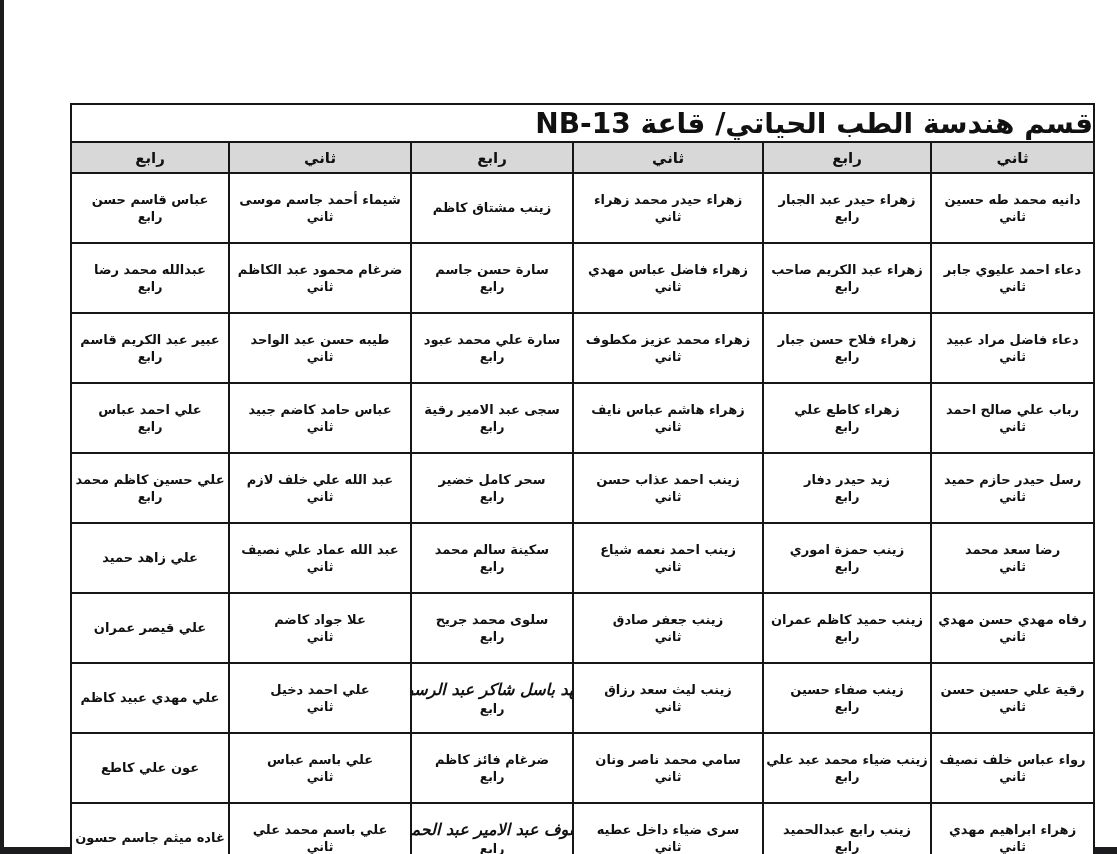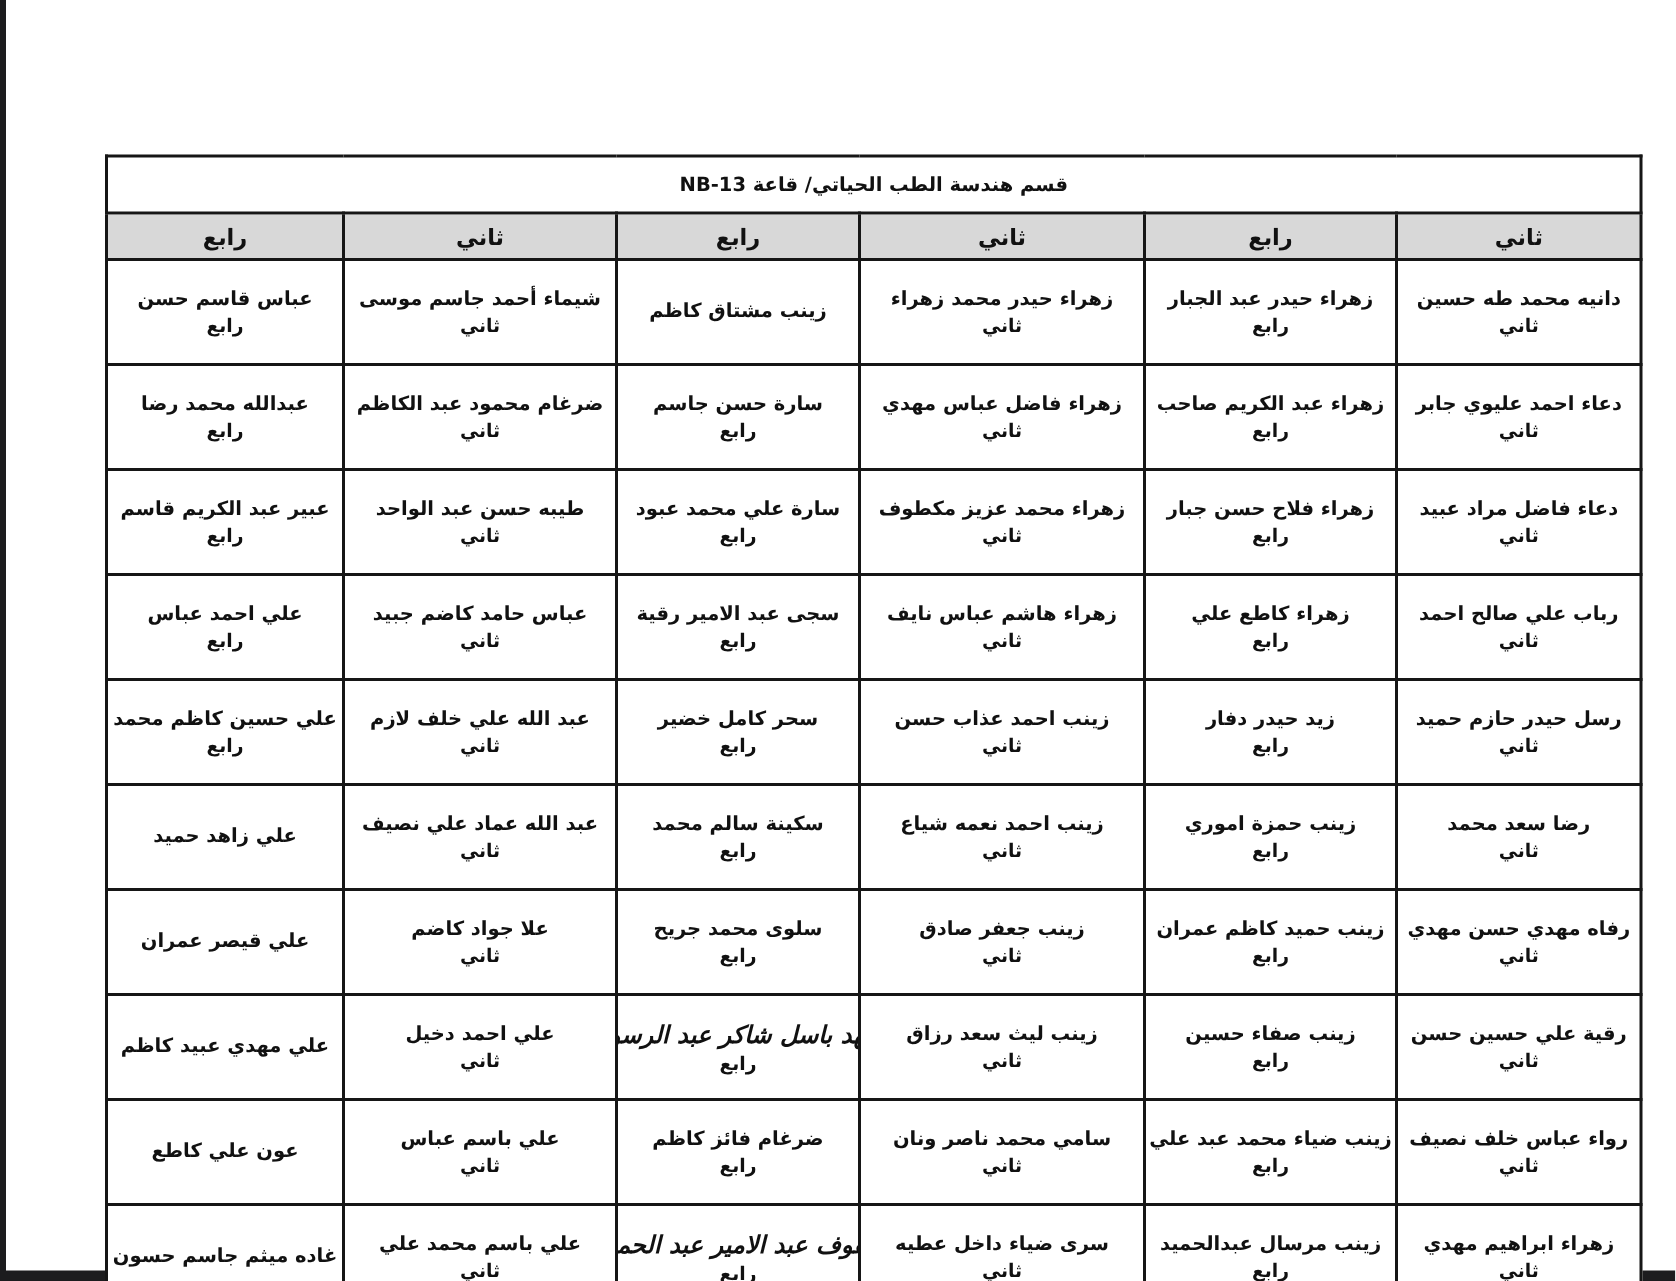--- a/index.html
+++ b/index.html
@@ -43,22 +43,21 @@
   table.schedule td, table.schedule th {
     border: 2px solid #161616;
     padding: 0;
     overflow: hidden;
   }
   tr.title-row { height: 38px; }
   tr.header-row { height: 31px; }
   tr.data-row { height: 70px; }
   .title-cell {
     direction: rtl;
-    text-align: center;
-    font-size: 13px;
+    font-size: 28px;
     font-weight: bold;
     color: #111;
   }
   th.col-header {
     background: #d8d8d8;
     direction: rtl;
     text-align: center;
     font-size: 15px;
     font-weight: bold;
     color: #111;
@@ -475,21 +474,21 @@
               </div>
             </td>
             <td>
               <div class="cell">
                 <div class="student-name">سرى ضياء داخل عطيه</div>
                 <div class="student-level">ثاني</div>
               </div>
             </td>
             <td>
               <div class="cell">
-                <div class="student-name">زينب مرسال عبدالحميد</div>
+                <div class="student-name">زينب رابع عبدالحميد</div>
                 <div class="student-level">رابع</div>
               </div>
             </td>
             <td>
               <div class="cell">
                 <div class="student-name">زهراء ابراهيم مهدي</div>
                 <div class="student-level">ثاني</div>
               </div>
             </td>
           </tr>

